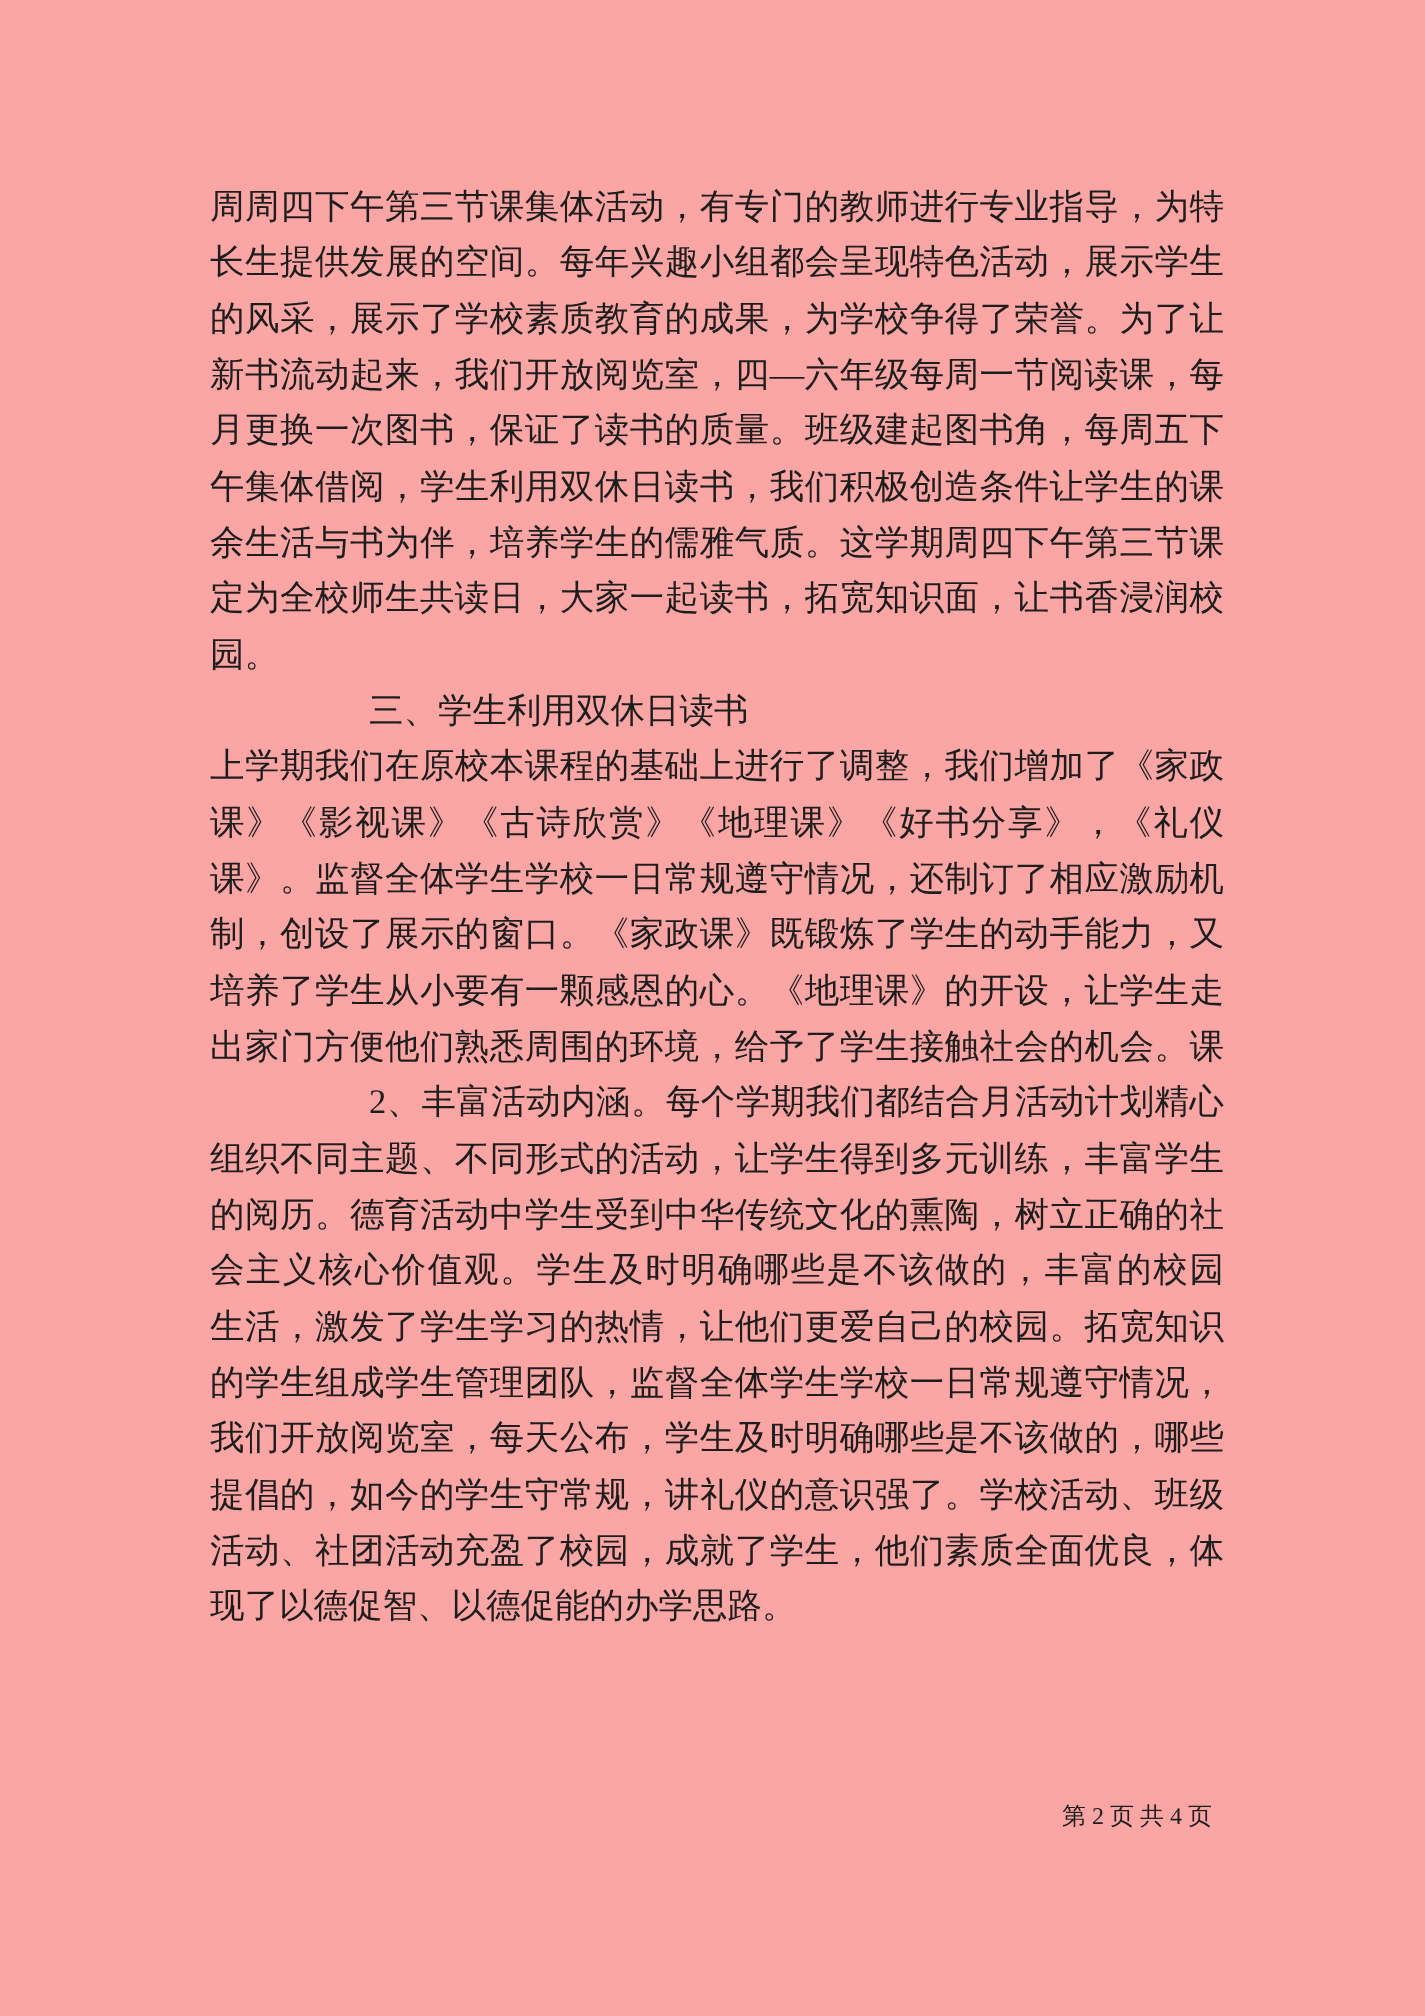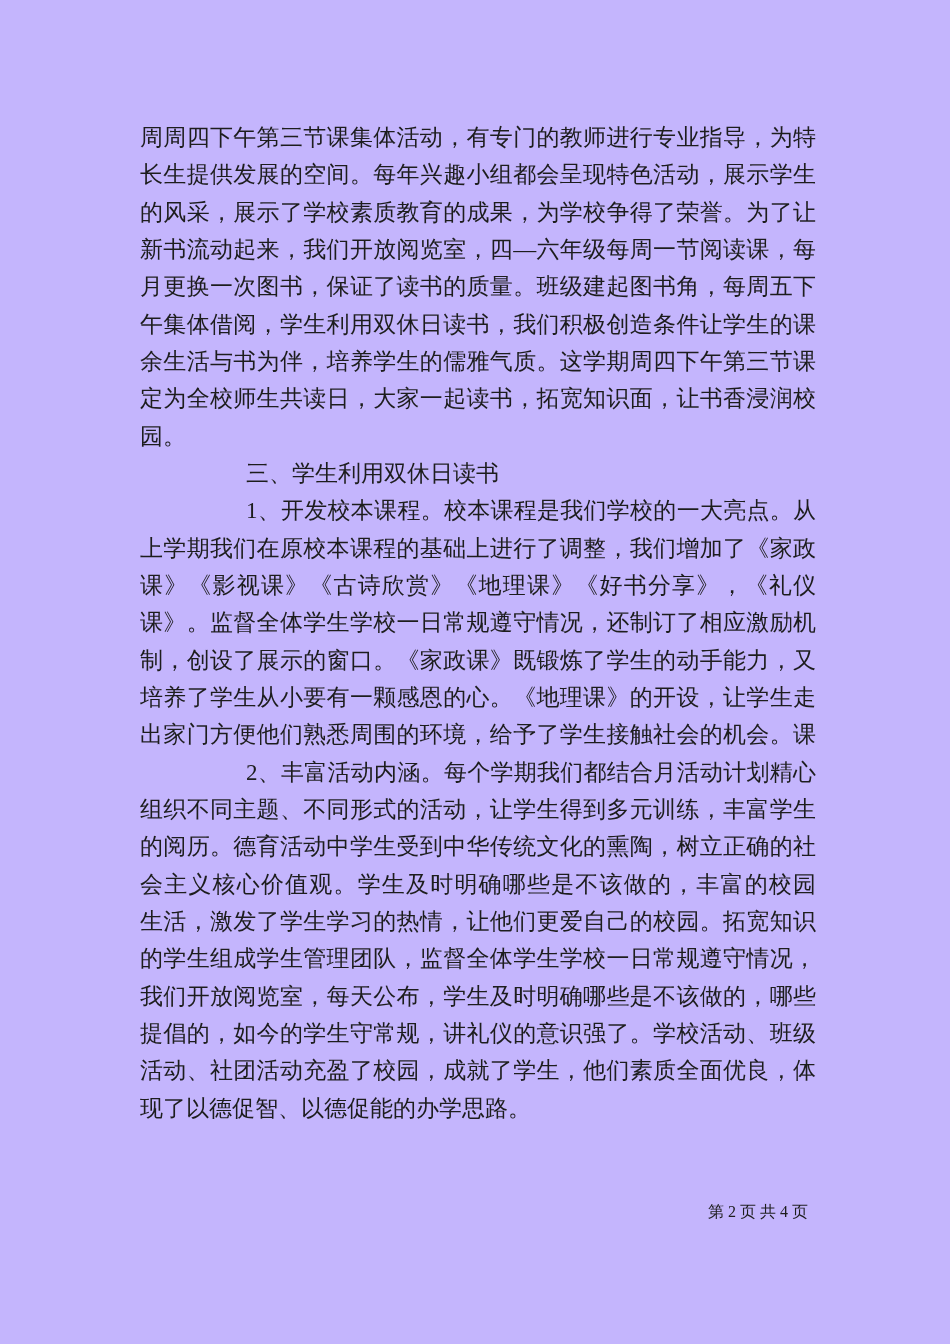--- a/index.html
+++ b/index.html
@@ -12,21 +12,21 @@
     height: 1344px;
     position: relative;
     overflow: hidden;
     font-family: "Liberation Serif", "DejaVu Serif", serif;
   }
   .page {
     position: absolute;
     left: 0; top: 0;
     width: 950px;
     height: 1344px;
-    background: #c4b5fd;
+    background: #fca5a5;
   }
   .text-block {
     position: absolute;
     left: 140px;
     top: 119px;
     width: 676px;
     font-size: 23px;
     color: #1d1d1d;
     font-weight: 400;
   }
@@ -70,21 +70,20 @@
         <div class="line">月更换一次图书，保证了读书的质量。班级建起图书角，每周五下</div>
         <div class="line">午集体借阅，学生利用双休日读书，我们积极创造条件让学生的课</div>
         <div class="line">余生活与书为伴，培养学生的儒雅气质。这学期周四下午第三节课</div>
         <div class="line">定为全校师生共读日，大家一起读书，拓宽知识面，让书香浸润校</div>
         <div class="line last">园。</div>
       </div>
       <div class="paragraph">
         <div class="line indent last">三、学生利用双休日读书</div>
       </div>
       <div class="paragraph">
-        <div class="line indent">1、开发校本课程。校本课程是我们学校的一大亮点。从</div>
         <div class="line">上学期我们在原校本课程的基础上进行了调整，我们增加了《家政</div>
         <div class="line">课》《影视课》《古诗欣赏》《地理课》《好书分享》，《礼仪</div>
         <div class="line">课》。监督全体学生学校一日常规遵守情况，还制订了相应激励机</div>
         <div class="line">制，创设了展示的窗口。《家政课》既锻炼了学生的动手能力，又</div>
         <div class="line">培养了学生从小要有一颗感恩的心。《地理课》的开设，让学生走</div>
         <div class="line">出家门方便他们熟悉周围的环境，给予了学生接触社会的机会。课</div>
       </div>
       <div class="paragraph">
         <div class="line indent">2、丰富活动内涵。每个学期我们都结合月活动计划精心</div>
         <div class="line">组织不同主题、不同形式的活动，让学生得到多元训练，丰富学生</div>

